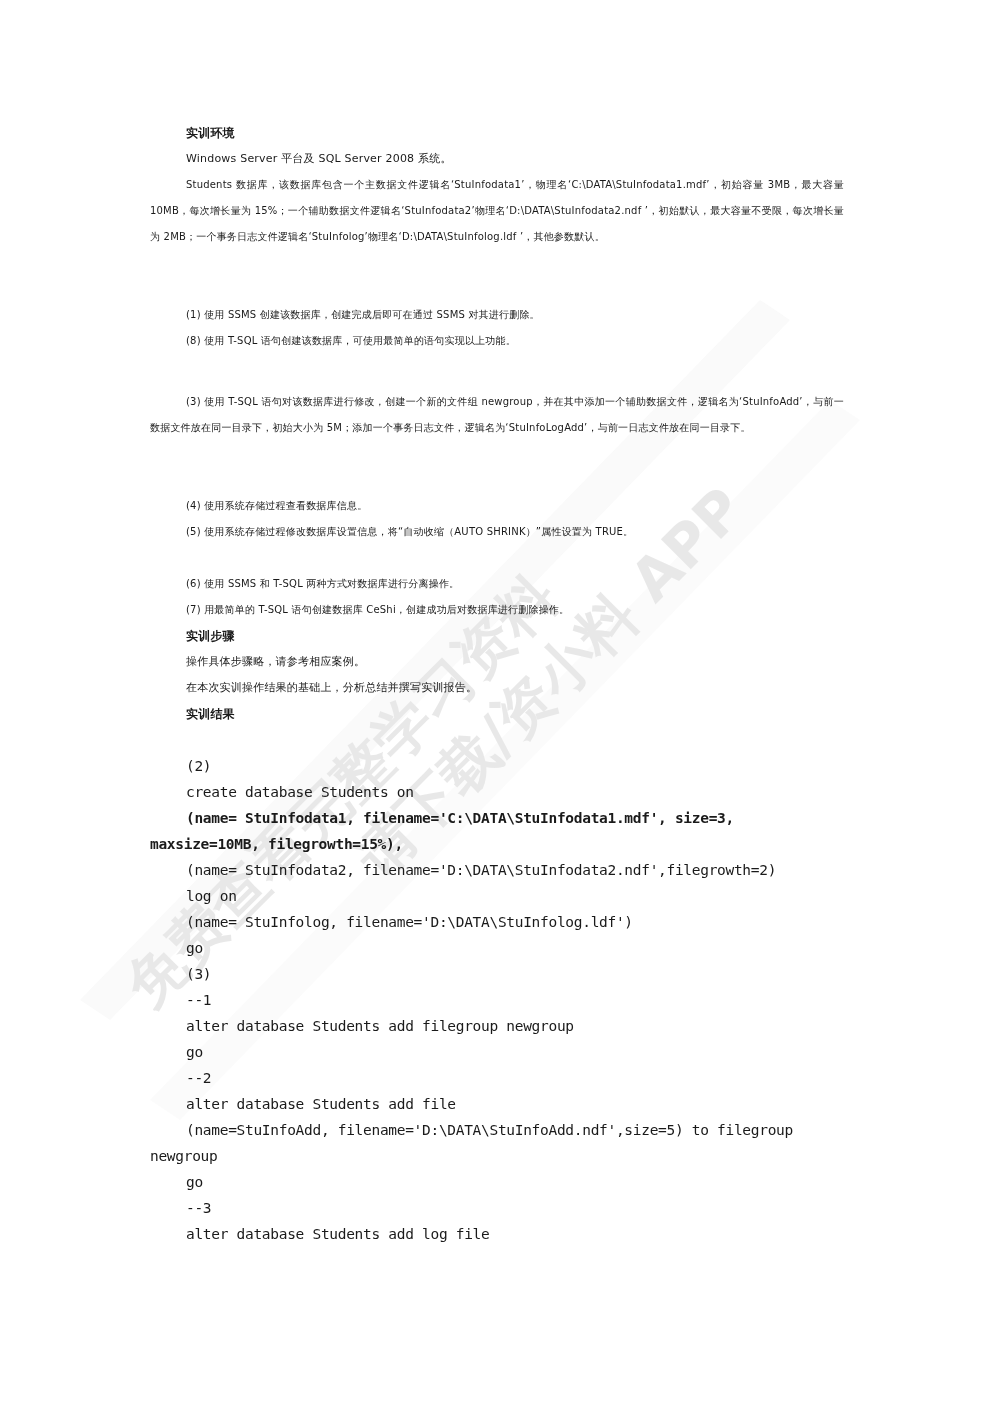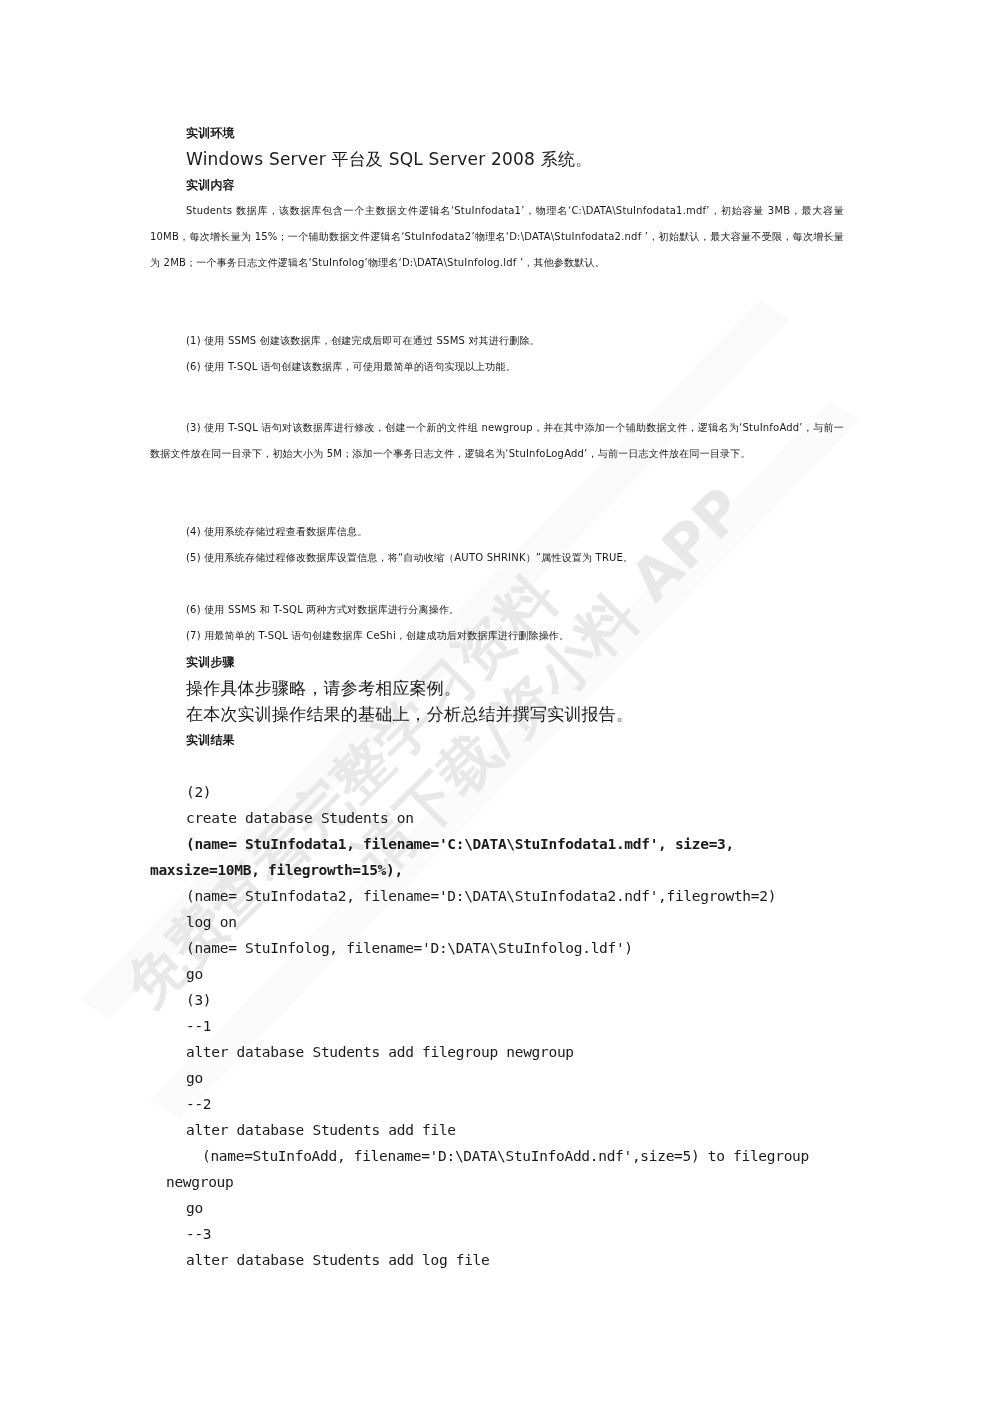--- a/index.html
+++ b/index.html
@@ -7,21 +7,21 @@
     width: 993px; height: 1404px; background: #ffffff; position: relative; overflow: hidden;
     font-family: "DejaVu Sans", sans-serif; color: #1a1a1a;
   }
   .watermark {
     position: absolute; left: 0; top: 0; width: 993px; height: 1404px; pointer-events: none; z-index: 0;
   }
   .page {
     position: absolute; left: 150px; top: 120px; width: 694px; z-index: 1;
   }
   .line {
-    font-size: 17px; line-height: 26px; height: 26px; white-space: nowrap;
+    font-size: 11px; line-height: 26px; height: 26px; white-space: nowrap;
     letter-spacing: 0.2px;
   }
   .para {
     font-size: 10px; line-height: 26px; text-indent: 36px; text-align: justify;
     letter-spacing: 0.2px;
   }
   .heading { font-weight: bold; padding-left: 36px; font-size: 12px; }
   .indent { padding-left: 36px; }
   .code {
     font-family: "DejaVu Sans Mono", monospace; font-size: 14.5px; line-height: 26px;
@@ -41,25 +41,24 @@
     <text x="0" y="0" font-size="58" transform="translate(150,1010) rotate(-45)">免费查看完整学习资料</text>
     <text x="0" y="0" font-size="58" transform="translate(380,880) rotate(-45)">请下载/资小料 APP</text>
   </g>
 </svg>
 
 <div class="page">
 
   <div class="line heading">实训环境</div>
   <div class="line indent">Windows Server 平台及 SQL Server 2008 系统。</div>
 
-  <div class="line heading">实训内容</div>
   <div class="para" style="height:130px;">Students 数据库，该数据库包含一个主数据文件逻辑名‘StuInfodata1’，物理名‘C:\DATA\StuInfodata1.mdf’，初始容量 3MB，最大容量 10MB，每次增长量为 15%；一个辅助数据文件逻辑名‘StuInfodata2’物理名‘D:\DATA\StuInfodata2.ndf ’，初始默认，最大容量不受限，每次增长量为 2MB；一个事务日志文件逻辑名‘StuInfolog’物理名‘D:\DATA\StuInfolog.ldf ’，其他参数默认。</div>
 
   <div class="para">(1) 使用 SSMS 创建该数据库，创建完成后即可在通过 SSMS 对其进行删除。</div>
-  <div class="para">(6) 使用 T-SQL 语句创建该数据库，可使用最简单的语句实现以上功能。</div>
+  <div class="para">(8) 使用 T-SQL 语句创建该数据库，可使用最简单的语句实现以上功能。</div>
   <div class="para" style="height:104px;margin-top:35px;">(3) 使用 T-SQL 语句对该数据库进行修改，创建一个新的文件组 newgroup，并在其中添加一个辅助数据文件，逻辑名为‘StuInfoAdd’，与前一数据文件放在同一目录下，初始大小为 5M；添加一个事务日志文件，逻辑名为‘StuInfoLogAdd’，与前一日志文件放在同一目录下。</div>
   <div class="para">(4) 使用系统存储过程查看数据库信息。</div>
   <div class="para" style="height:52px;">(5) 使用系统存储过程修改数据库设置信息，将“自动收缩（AUTO SHRINK）”属性设置为 TRUE。</div>
   <div class="para">(6) 使用 SSMS 和 T-SQL 两种方式对数据库进行分离操作。</div>
   <div class="para">(7) 用最简单的 T-SQL 语句创建数据库 CeShi，创建成功后对数据库进行删除操作。</div>
 
   <div class="line heading">实训步骤</div>
   <div class="line indent">操作具体步骤略，请参考相应案例。</div>
 
   <div class="line indent">在本次实训操作结果的基础上，分析总结并撰写实训报告。</div>
@@ -75,19 +74,19 @@
     <div class="line code indent">(name= StuInfodata2, filename='D:\DATA\StuInfodata2.ndf',filegrowth=2)</div>
     <div class="line code indent">log on</div>
     <div class="line code indent">(name= StuInfolog, filename='D:\DATA\StuInfolog.ldf')</div>
     <div class="line code indent">go</div>
     <div class="line code indent">(3)</div>
     <div class="line code indent">--1</div>
     <div class="line code indent">alter database Students add filegroup newgroup</div>
     <div class="line code indent">go</div>
     <div class="line code indent">--2</div>
     <div class="line code indent">alter database Students add file</div>
-    <div class="line code code-wrap" style="height:52px;margin-left:16px;">(name=StuInfoAdd, filename='D:\DATA\StuInfoAdd.ndf',size=5) to filegroup newgroup</div>
+    <div class="line code code-wrap" style="height:52px;">(name=StuInfoAdd, filename='D:\DATA\StuInfoAdd.ndf',size=5) to filegroup newgroup</div>
     <div class="line code indent">go</div>
     <div class="line code indent">--3</div>
     <div class="line code indent">alter database Students add log file</div>
   </div>
 
 </div>
 
 </body></html>

